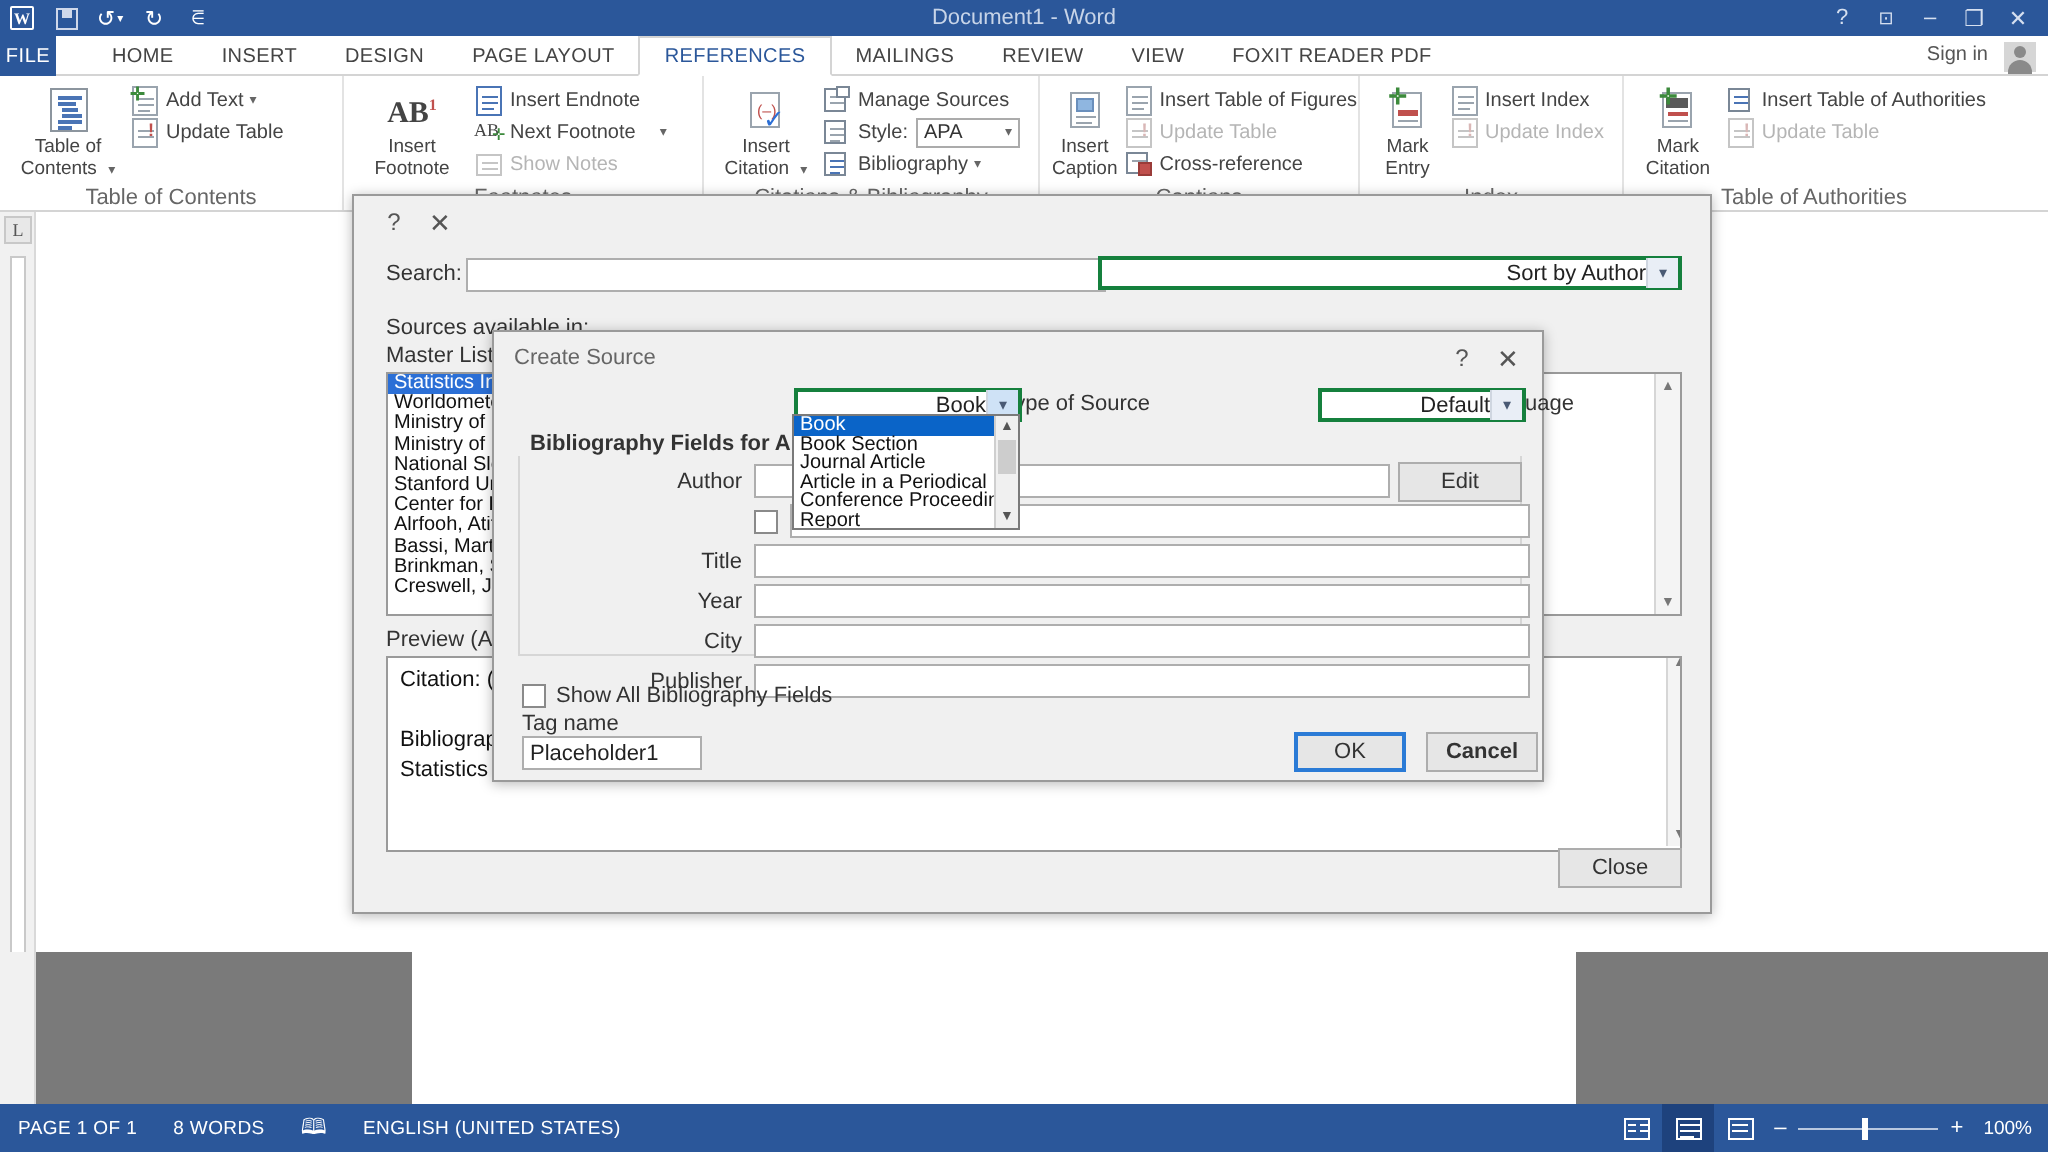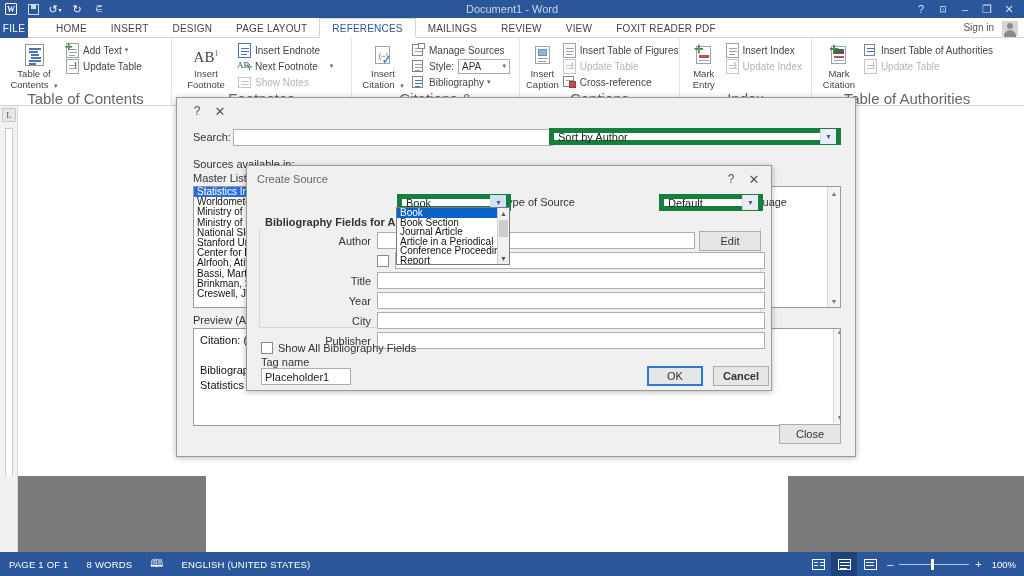--- a/index.html
+++ b/index.html
@@ -74,21 +74,21 @@
   
   .ribbon {
     position:absolute; left:0; top:38px; width:1024px; height:68px;
     background:#fff; border-bottom:1px solid #d4d4d4;
     display:flex; align-items:stretch;
   }
   .rgroup { position:relative; display:flex; flex-direction:column; padding:2px 6px 0 6px;
     border-right:1px solid #e3e3e3; }
   .rgroup-body { display:flex; flex:1; align-items:flex-start; }
   .rgroup-label {
-    height:12px; line-height:12px; text-align:center; font-size:15px; color:#666;
+    height:12px; line-height:12px; text-align:center; font-size:11px; color:#666;
   }
   .bigbtn {
     width:56px; display:flex; flex-direction:column; align-items:center;
     padding-top:2px; text-align:center; font-size:9.5px; color:#444; line-height:11px;
   }
   .bigbtn .glyph { height:26px; display:flex; align-items:center; justify-content:center; }
   .smallcol { display:flex; flex-direction:column; padding-top:2px; }
   .smallbtn {
     display:flex; align-items:center; height:16px; font-size:10px; color:#444;
     padding:0 3px; white-space:nowrap;
@@ -172,23 +172,23 @@
   .dlg-title .t { flex:1; }
   .dlg-x { width:26px;height:24px;display:flex;align-items:center;justify-content:center;
     font-size:13px;color:#555; }
   .dlg-q { width:20px;height:24px;display:flex;align-items:center;justify-content:center;
     font-size:12px;color:#555; }
   .txtin {
     background:#fff; border:1px solid #aeaeae; height:17px; font-size:11px;
     color:#222; padding:1px 3px; display:flex; align-items:center;
   }
   .combo {
-    background:#fff; border:5px solid #15803d; height:17px; font-size:11px;
+    background:#fff; border:2px solid #15803d; height:17px; font-size:11px;
     color:#222; display:flex; align-items:center; padding-left:4px;
-    justify-content:space-between;
+    justify-content:flex-end;
   }
   .combo .arrowbox {
     width:16px; height:15px; background:#e9eef6; border-left:1px solid #cfd6e0;
     display:flex; align-items:center; justify-content:center;
     font-size:8px; color:#4a5a74; margin:0;
   }
   .btn {
     background:#e6e6e6; border:1px solid #adadad; height:20px;
     display:flex;align-items:center;justify-content:center;
     font-size:11px;color:#333;
@@ -359,21 +359,21 @@
           </div>
         </div>
       </div>
       <div class="rgroup-label">Table of Contents</div>
     </div>
 
     <div class="rgroup" style="width:180px;">
       <div class="rgroup-body">
         <div class="bigbtn">
           <div class="glyph">
-            <span style="font-size:15px;color:#444;font-family:'Liberation Serif',serif;">AB<sup style="font-size:8px;color:#c0504d;">1</sup></span>
+            <span style="font-size:15px;color:#444;font-family:'Liberation Serif',serif;font-weight:bold;">AB<sup style="font-size:8px;color:#c0504d;">1</sup></span>
           </div>
           <span>Insert</span>
           <span>Footnote</span>
         </div>
         <div class="smallcol">
           <div class="smallbtn">
             <span class="ic">
               <span class="pg" style="position:absolute;left:1px;top:0;border-color:#4a74b5;">
                   <span class="ln" style="top:4px;width:8px;background:#4a74b5;"></span>
                   <span class="ln" style="top:7px;width:8px;background:#4a74b5;"></span>

